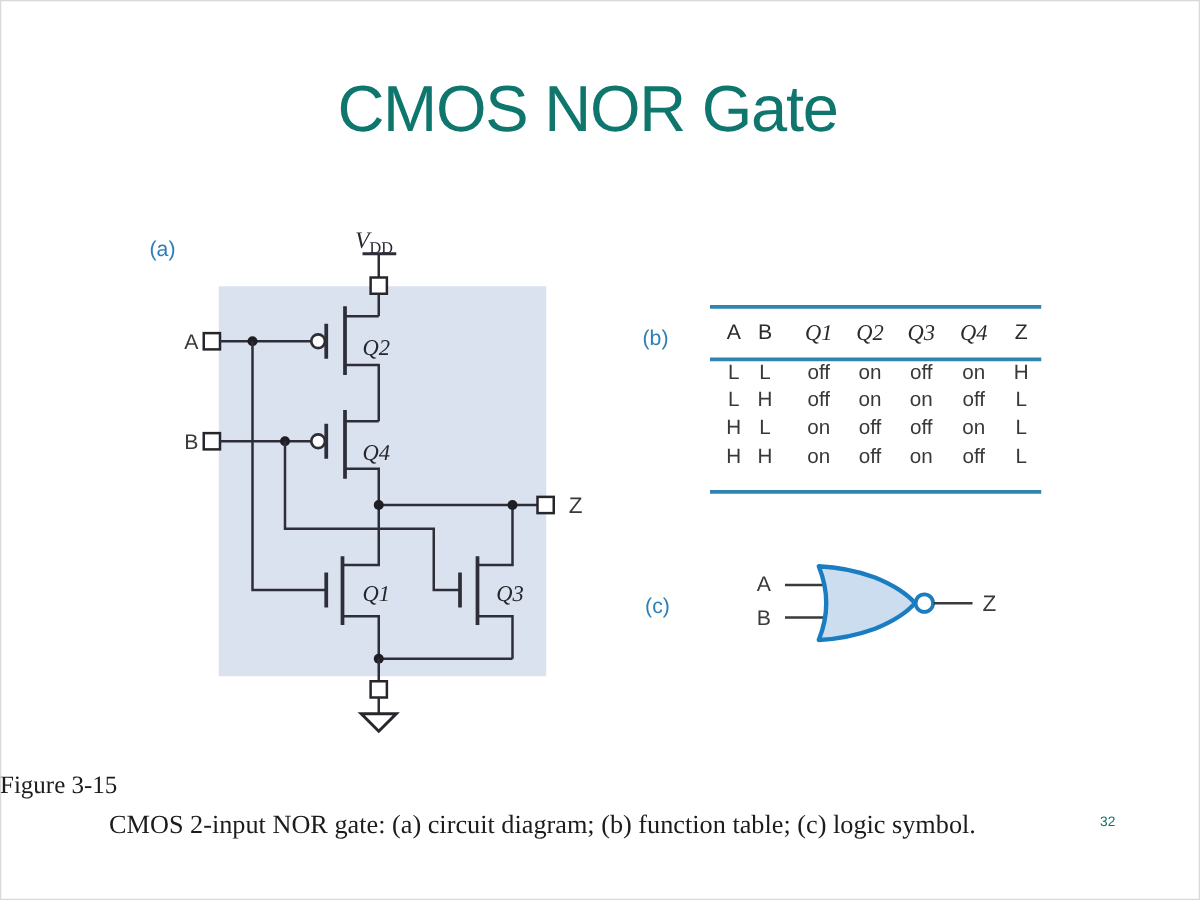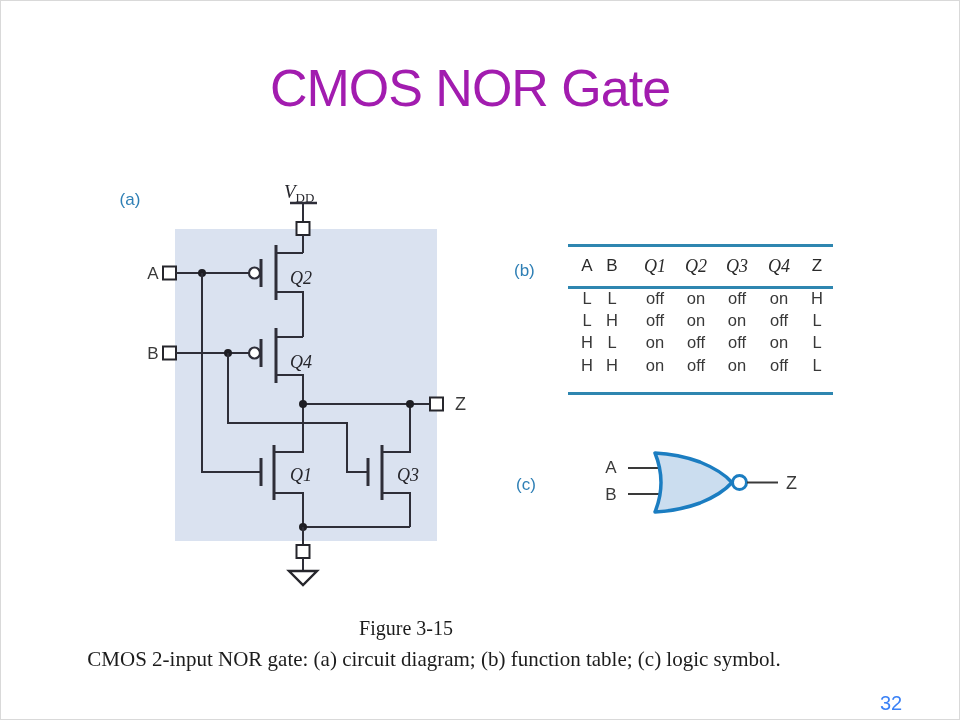--- a/index.html
+++ b/index.html
@@ -4,43 +4,43 @@
 <style>
   html,body{margin:0;padding:0;}
   body{
     width:960px;height:720px;position:relative;background:#ffffff;
     font-family:"Liberation Sans",sans-serif;overflow:hidden;
     outline:1px solid #d9d9d9;outline-offset:-1px;
   }
   .abs{position:absolute;}
   .slide-title{
     left:0;top:58px;width:940px;text-align:center;
-    font-size:52px;color:#a21caf;letter-spacing:-1px;
+    font-size:52px;color:#0f766e;letter-spacing:-1px;
   }
   .panel-label{font-size:17px;color:#2e7fb5;}
   
   .frule{left:568px;width:265px;height:3px;background:#2e86b0;}
   .fcol{
     top:245px;display:flex;flex-direction:column;align-items:center;
     transform:translateX(-50%);
   }
   .fcol .th{height:42px;display:flex;align-items:center;font-size:17px;color:#2b2b2b;}
   .fcol .th.q-head{font-family:"Liberation Serif",serif;font-style:italic;font-size:18px;}
   .fcol .td{height:22.3px;display:flex;align-items:center;font-size:16.5px;color:#383838;}
   .fcol .td:first-of-type{margin-top:11px;}
   
   .fig-label{
-    left:0;top:617px;width:812px;text-align:center;
+    left:0;top:617px;width:812px;text-align:left;
     font-family:"Liberation Serif",serif;font-size:20px;color:#1c1c1c;
   }
   .fig-caption{
     left:0;top:647px;width:868px;text-align:center;
     font-family:"Liberation Serif",serif;font-size:21px;color:#1c1c1c;
   }
-  .page-number{left:880px;top:692px;font-size:20px;color:#3b82f6;}
+  .page-number{left:880px;top:652px;font-size:11px;color:#0f766e;}
   
   .wire{stroke:#2e2e38;stroke-width:2;fill:none;}
   .bar{stroke:#2e2e38;stroke-width:3;fill:none;}
   .thinbar{stroke:#2e2e38;stroke-width:2.5;fill:none;}
   .term{fill:#ffffff;stroke:#26262c;stroke-width:2;}
   .dot{fill:#1e1e24;stroke:none;}
   .bub{fill:#ffffff;stroke:#2e2e38;stroke-width:2.2;}
   .qlabel{font-family:"Liberation Serif",serif;font-style:italic;font-size:18px;fill:#26262c;}
   .pinlabel{font-family:"Liberation Sans",sans-serif;font-size:17px;fill:#3a3a3a;}
   .zlabel{font-family:"Liberation Sans",sans-serif;font-size:18px;fill:#3a3a3a;}

